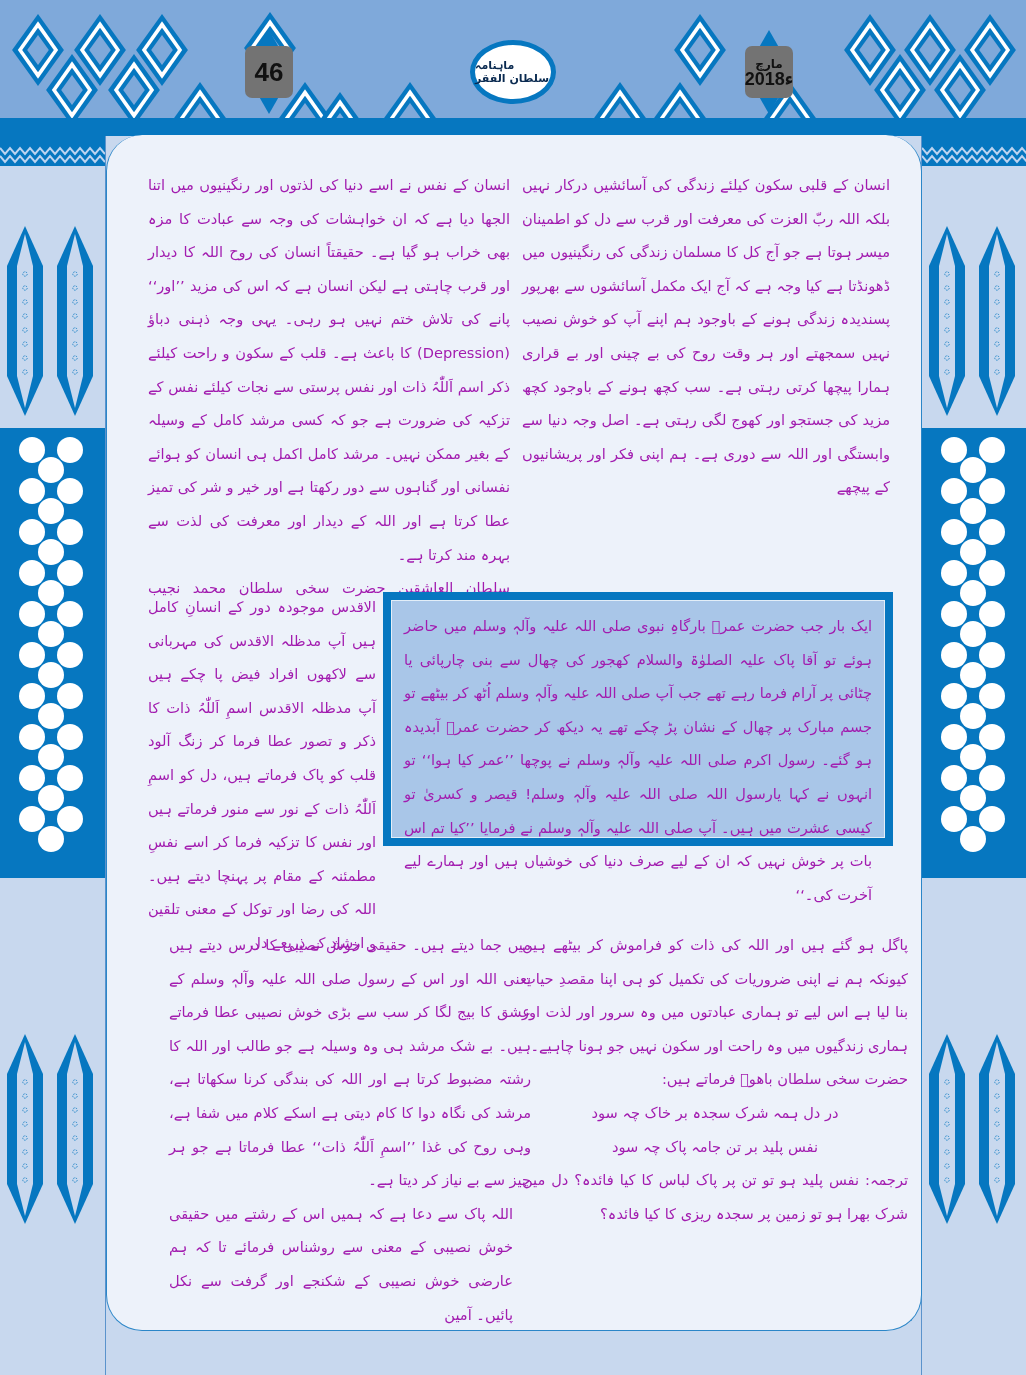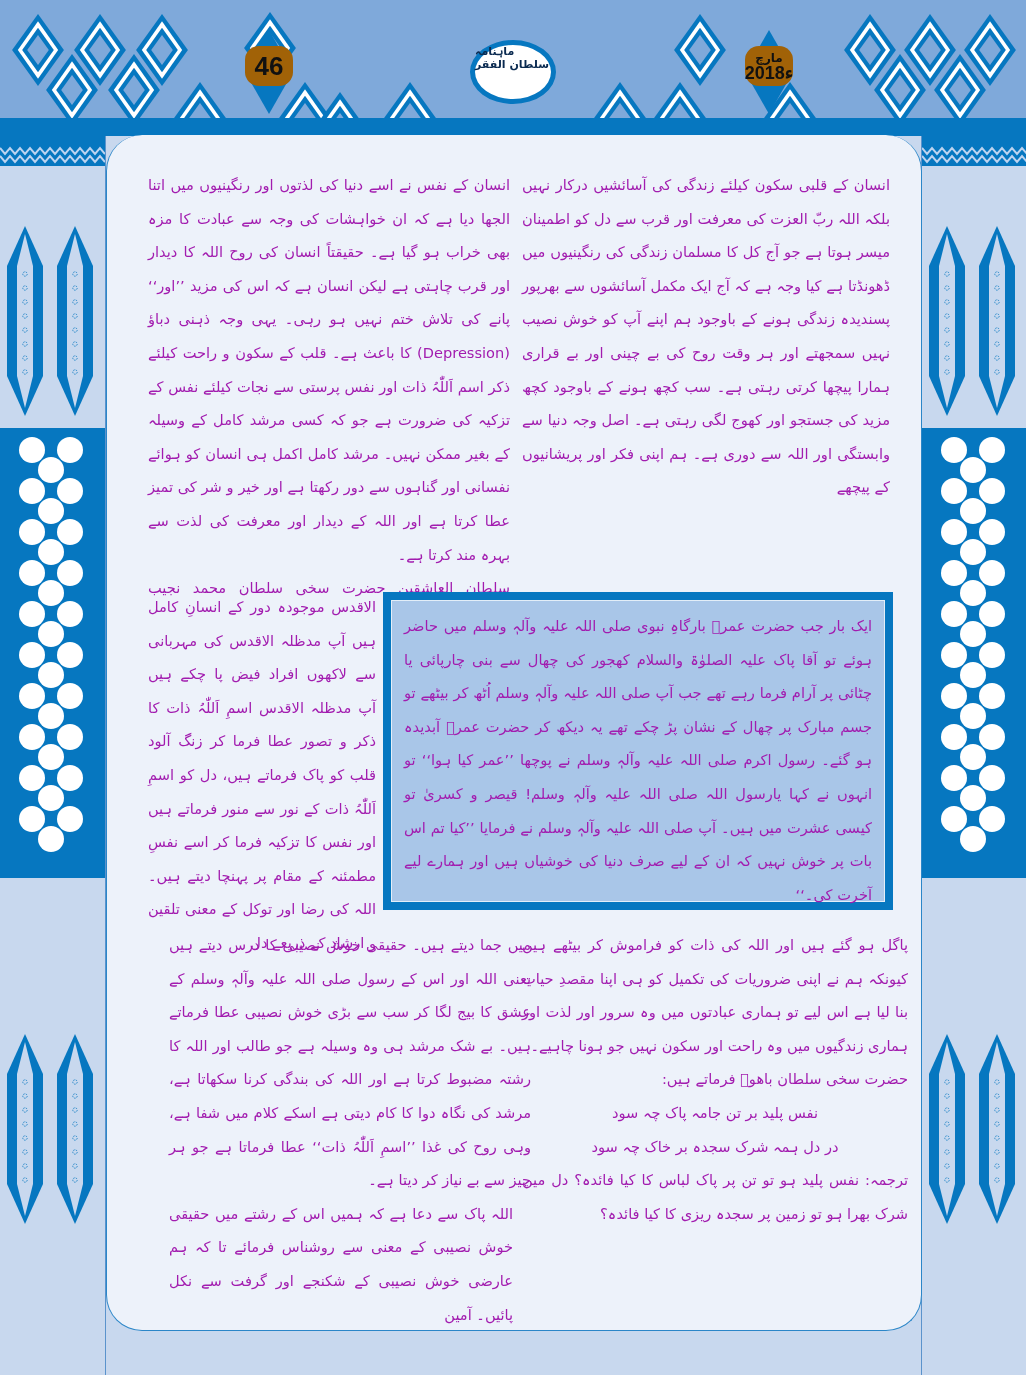--- a/index.html
+++ b/index.html
@@ -5,31 +5,31 @@
   html,body{margin:0;padding:0;}
   body{width:1026px;height:1375px;position:relative;overflow:hidden;background:#c8d8ee;font-family:"DejaVu Sans",sans-serif;}
   .top-band{position:absolute;left:0;top:0;width:1026px;height:118px;background:#7fa9da;overflow:hidden;}
   .top-strip{position:absolute;left:0;top:118px;width:1026px;height:18px;background:#0677c0;}
   .side{position:absolute;top:136px;width:105px;height:1239px;background:#c8d8ee;}
   .side.left{left:0;border-right:1px solid #5b93cc;}
   .side.right{left:921px;border-left:1px solid #5b93cc;}
   .dotband{position:absolute;left:0;width:105px;background:#0677c0;}
   .zig{position:absolute;left:0;top:0;width:105px;height:30px;}
   .page{position:absolute;left:106px;top:135px;width:814px;height:1195px;background:#edf2fa;border-radius:36px 36px 36px 36px;border:1.5px solid #2b86c8;border-top:none;}
-  .badge{position:absolute;top:46px;width:48px;height:40px;background:#a16207;border-radius:14px;display:flex;align-items:center;justify-content:center;flex-direction:column;}
+  .badge{position:absolute;top:46px;width:48px;height:52px;background:#737373;border-radius:7px;display:flex;align-items:center;justify-content:center;flex-direction:column;}
   .page-num{font-family:"Liberation Sans",sans-serif;font-weight:bold;font-size:26px;color:#111;}
   .month{font-family:"DejaVu Sans",sans-serif;font-weight:bold;font-size:12px;color:#111;line-height:15px;}
   .year{font-family:"Liberation Sans",sans-serif;font-weight:bold;font-size:18px;color:#111;line-height:15px;}
-  .logo{position:absolute;left:470px;top:40px;width:86px;height:64px;border-radius:50%;background:#fff;border:5px solid #0677c0;display:flex;align-items:flex-start;justify-content:center;box-sizing:border-box;}
+  .logo{position:absolute;left:470px;top:40px;width:86px;height:64px;border-radius:50%;background:#fff;border:5px solid #0677c0;display:flex;align-items:center;justify-content:center;box-sizing:border-box;}
   .logo span{font-size:11px;color:#0a2a50;font-weight:bold;}
   .txt{position:absolute;direction:rtl;text-align:justify;text-align-last:right;font-family:"DejaVu Sans",sans-serif;font-size:14.6px;color:#a21caf;line-height:33.6px;}
   .txt p{margin:0;}
   .indent{padding-right:18px;}
   .center{text-align:center !important;text-align-last:center !important;}
-  .boxed-outer{position:absolute;left:383px;top:592px;width:510px;height:318px;background:#0677c0;}
+  .boxed-outer{position:absolute;left:383px;top:592px;width:510px;height:254px;background:#0677c0;}
   .boxed-inner{position:absolute;left:8px;top:8px;right:8px;bottom:8px;background:#a9c6e8;border:1px solid #e3eef8;}
   .boxed-inner .txt{position:static;padding:8px 12px;}
 </style>
 </head>
 <body>
 
 <div class="top-band">
   <svg width="1026" height="118" id="diamonds">
       <polygon points="38,14 63.92,50 38,86 12.080000000000002,50" fill="#0677c0"></polygon>
       <polygon points="38,21.2 58.160000000000004,50 38,78.8 17.839999999999996,50" fill="#fff"></polygon>
@@ -317,16 +317,16 @@
 </div>
 
 <div class="txt" style="left:148px;top:928px;width:362px;margin-left:21px;">
   <p>میں جما دیتے ہیں۔ حقیقی خوش نصیبی کا درس دیتے ہیں یعنی اللہ اور اس کے رسول صلی اللہ علیہ وآلہٖ وسلم کے عشق کا بیج لگا کر سب سے بڑی خوش نصیبی عطا فرماتے ہیں۔ بے شک مرشد ہی وہ وسیلہ ہے جو طالب اور اللہ کا رشتہ مضبوط کرتا ہے اور اللہ کی بندگی کرنا سکھاتا ہے، مرشد کی نگاہ دوا کا کام دیتی ہے اسکے کلام میں شفا ہے، وہی روح کی غذا ’’اسمِ اَللّٰہُ ذات‘‘ عطا فرماتا ہے جو ہر چیز سے بے نیاز کر دیتا ہے۔</p>
   <p class="indent">اللہ پاک سے دعا ہے کہ ہمیں اس کے رشتے میں حقیقی خوش نصیبی کے معنی سے روشناس فرمائے تا کہ ہم عارضی خوش نصیبی کے شکنجے اور گرفت سے نکل پائیں۔ آمین</p>
 </div>
 
 <div class="txt" style="left:522px;top:928px;width:386px;">
   <p>پاگل ہو گئے ہیں اور اللہ کی ذات کو فراموش کر بیٹھے ہیں کیونکہ ہم نے اپنی ضروریات کی تکمیل کو ہی اپنا مقصدِ حیات بنا لیا ہے اس لیے تو ہماری عبادتوں میں وہ سرور اور لذت اور ہماری زندگیوں میں وہ راحت اور سکون نہیں جو ہونا چاہیے۔</p>
   <p>حضرت سخی سلطان باھوؒ فرماتے ہیں:</p>
+  <p class="center">در دل ہمہ شرک سجدہ بر خاک چہ سود</p>
   <p class="center">نفس پلید بر تن جامہ پاک چہ سود</p>
-  <p class="center">در دل ہمہ شرک سجدہ بر خاک چہ سود</p>
   <p>ترجمہ: نفس پلید ہو تو تن پر پاک لباس کا کیا فائدہ؟ دل میں شرک بھرا ہو تو زمین پر سجدہ ریزی کا کیا فائدہ؟</p>
 </div>
 
 </body></html>

